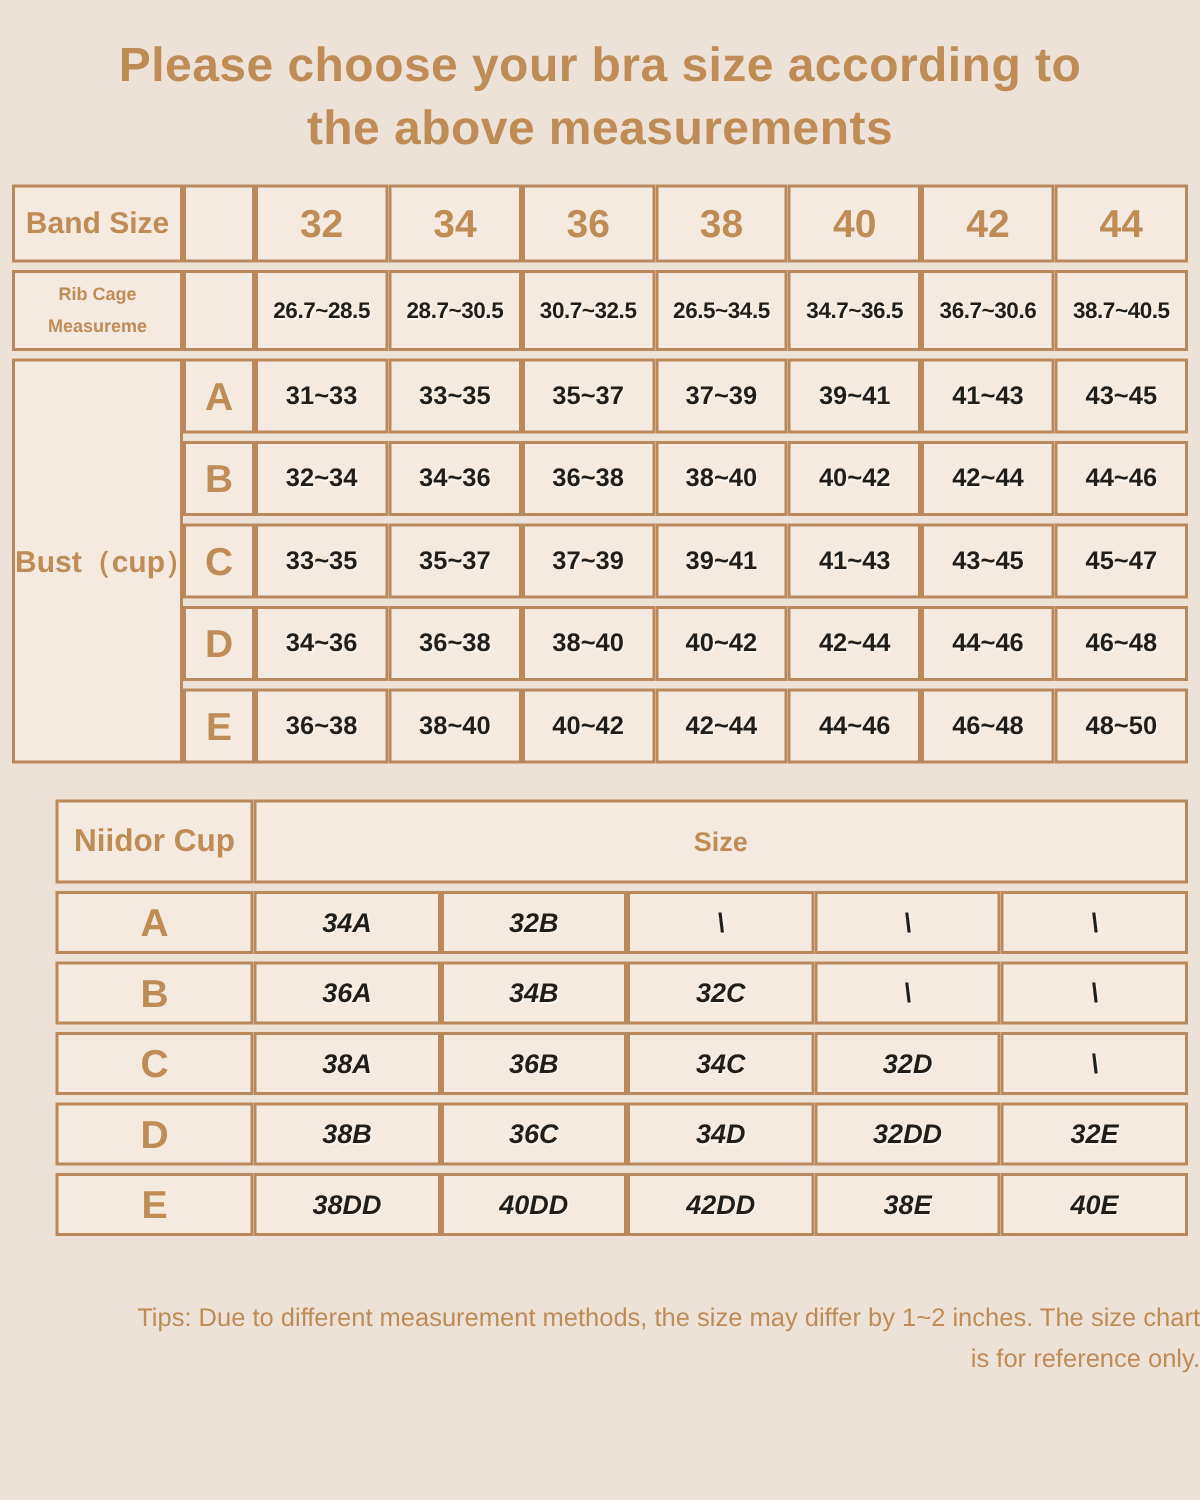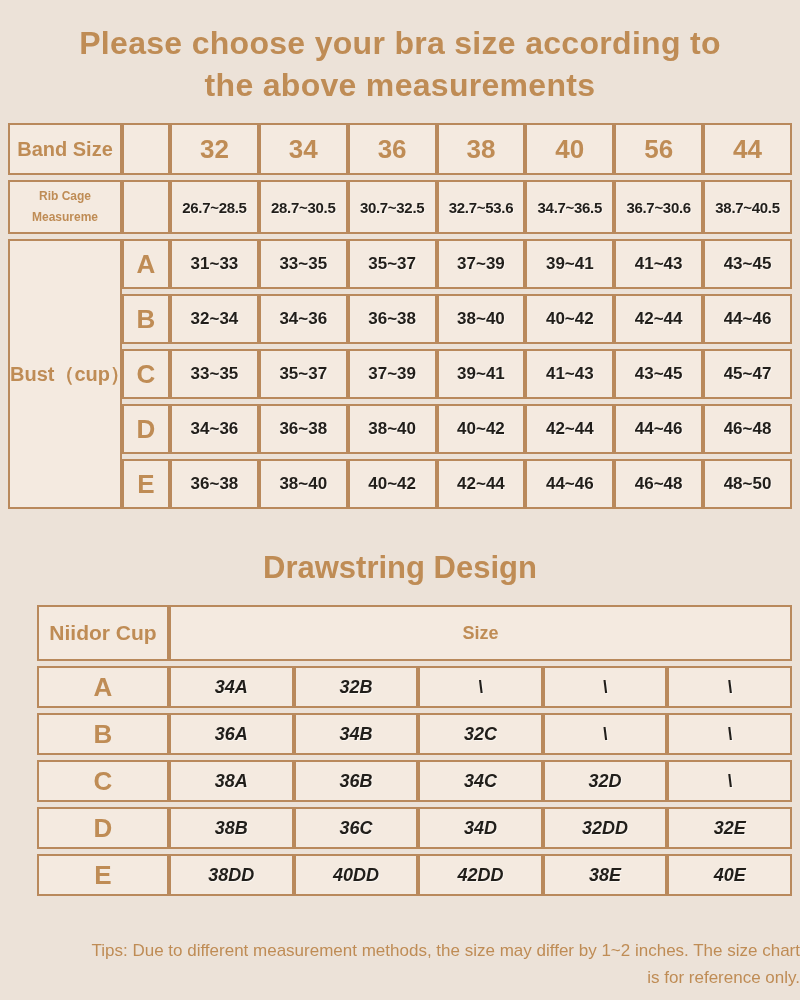--- a/index.html
+++ b/index.html
@@ -115,33 +115,33 @@
     </colgroup>
     <tbody id="t1-body">
         <tr class="r-head">
           <td class="lbl tan">Band Size</td>
           <td></td>
           <td class="band tan">32</td>
           <td class="band tan">34</td>
           <td class="band tan">36</td>
           <td class="band tan">38</td>
           <td class="band tan">40</td>
-          <td class="band tan">56</td>
+          <td class="band tan">42</td>
           <td class="band tan">44</td>
         </tr>
         <tr class="r-rib">
           <td class="riblbl tan">
             <div>Rib Cage</div>
             <div>Measureme</div>
           </td>
           <td></td>
           <td class="val ribval">26.7~28.5</td>
           <td class="val ribval">28.7~30.5</td>
           <td class="val ribval">30.7~32.5</td>
-          <td class="val ribval">32.7~53.6</td>
+          <td class="val ribval">26.5~34.5</td>
           <td class="val ribval">34.7~36.5</td>
           <td class="val ribval">36.7~30.6</td>
           <td class="val ribval">38.7~40.5</td>
         </tr>
         <tr class="r-cup">
           <td class="bustlbl tan" rowspan="5">Bust（cup）</td>
           <td class="cup tan">A</td>
           <td class="val">31~33</td>
           <td class="val">33~35</td>
           <td class="val">35~37</td>
@@ -186,21 +186,20 @@
           <td class="val">38~40</td>
           <td class="val">40~42</td>
           <td class="val">42~44</td>
           <td class="val">44~46</td>
           <td class="val">46~48</td>
           <td class="val">48~50</td>
         </tr>
       </tbody>
   </table>
 
-  <div class="h2">Drawstring Design</div>
 
   <table class="t2">
     <colgroup>
       <col style="width:132px">
       <col>
         <col>
         <col>
         <col>
         <col>
     </colgroup>

